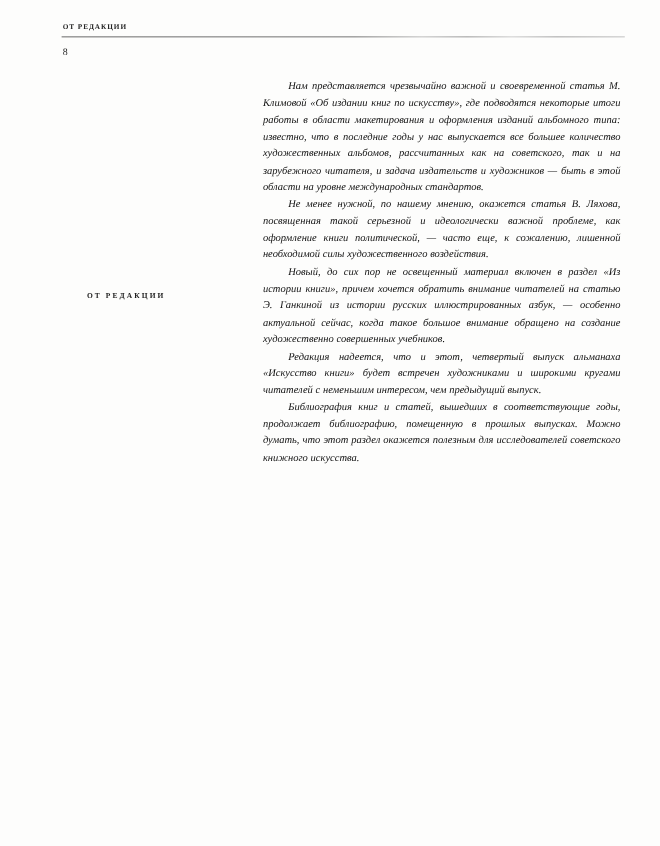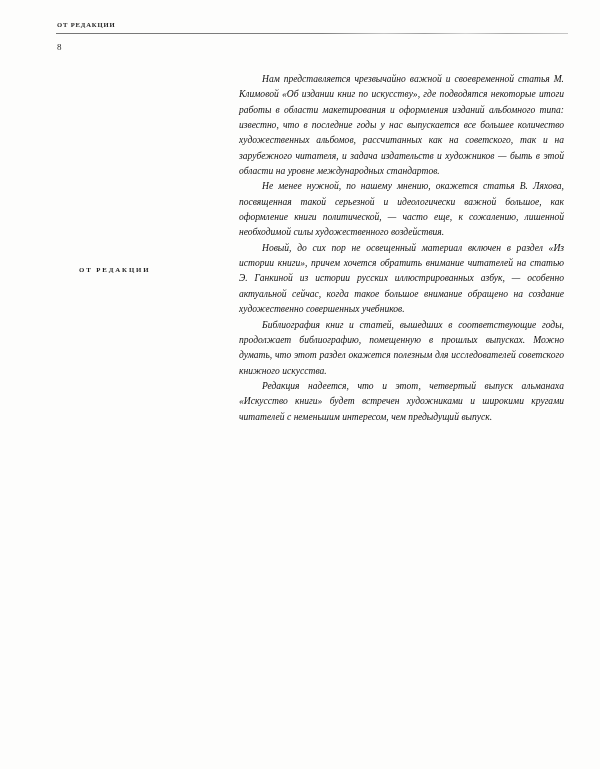--- a/index.html
+++ b/index.html
@@ -106,19 +106,19 @@
     <div class="running-head">ОТ РЕДАКЦИИ</div>
     <div class="head-rule"></div>
   </div>
 
   <div class="folio">8</div>
 
   <div class="side-heading">ОТ РЕДАКЦИИ</div>
 
   <div class="text-column">
     <p class="para">Нам представляется чрезвычайно важной и своевременной статья М. Климовой «Об издании книг по искусству», где подводятся некоторые итоги работы в области макетирования и оформления изданий альбомного типа: известно, что в последние годы у нас выпускается все большее количество художественных альбомов, рассчитанных как на советского, так и на зарубежного читателя, и задача издательств и художников — быть в этой области на уровне международных стандартов.</p>
-    <p class="para">Не менее нужной, по нашему мнению, окажется статья В. Ляхова, посвященная такой серьезной и идеологически важной большое, как оформление книги политической, — часто еще, к сожалению, лишенной необходимой силы художественного воздействия.</p>
+    <p class="para">Не менее нужной, по нашему мнению, окажется статья В. Ляхова, посвященная такой серьезной и идеологически важной проблеме, как оформление книги политической, — часто еще, к сожалению, лишенной необходимой силы художественного воздействия.</p>
     <p class="para">Новый, до сих пор не освещенный материал включен в раздел «Из истории книги», причем хочется обратить внимание читателей на статью Э. Ганкиной из истории русских иллюстрированных азбук, — особенно актуальной сейчас, когда такое большое внимание обращено на создание художественно совершенных учебников.</p>
+    <p class="para">Редакция надеется, что и этот, четвертый выпуск альманаха «Искусство книги» будет встречен художниками и широкими кругами читателей с неменьшим интересом, чем предыдущий выпуск.</p>
     <p class="para">Библиография книг и статей, вышедших в соответствующие годы, продолжает библиографию, помещенную в прошлых выпусках. Можно думать, что этот раздел окажется полезным для исследователей советского книжного искусства.</p>
-    <p class="para">Редакция надеется, что и этот, четвертый выпуск альманаха «Искусство книги» будет встречен художниками и широкими кругами читателей с неменьшим интересом, чем предыдущий выпуск.</p>
   </div>
 
 </div>
 
 </body></html>

